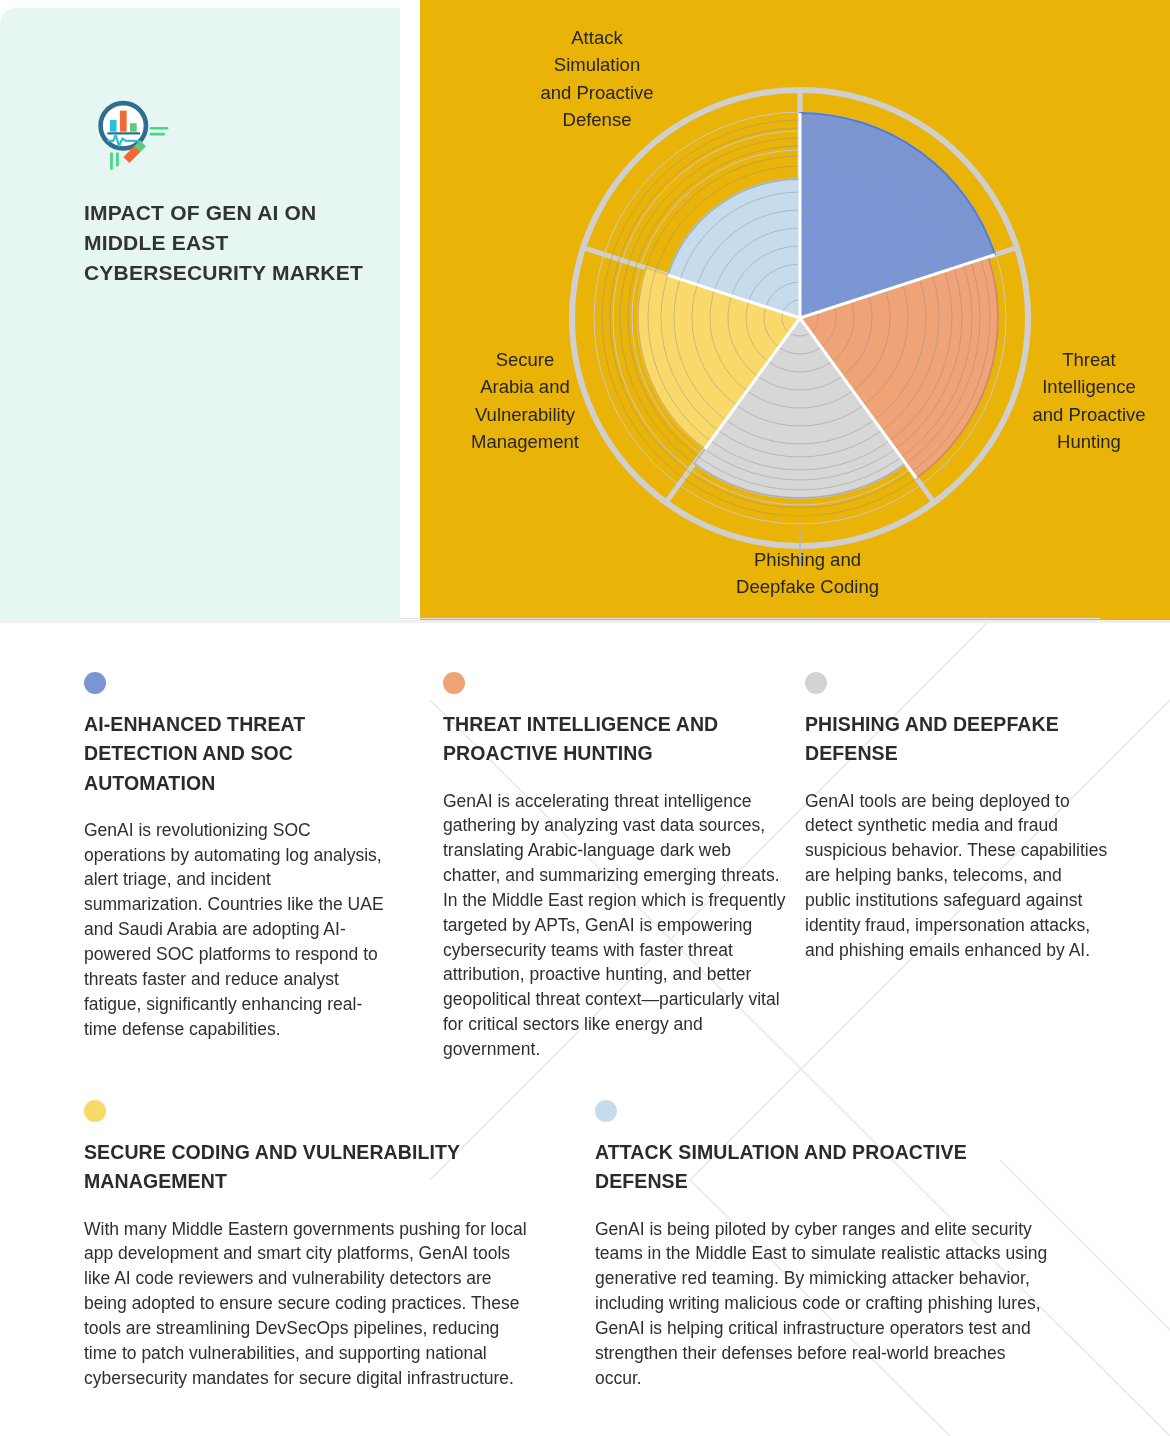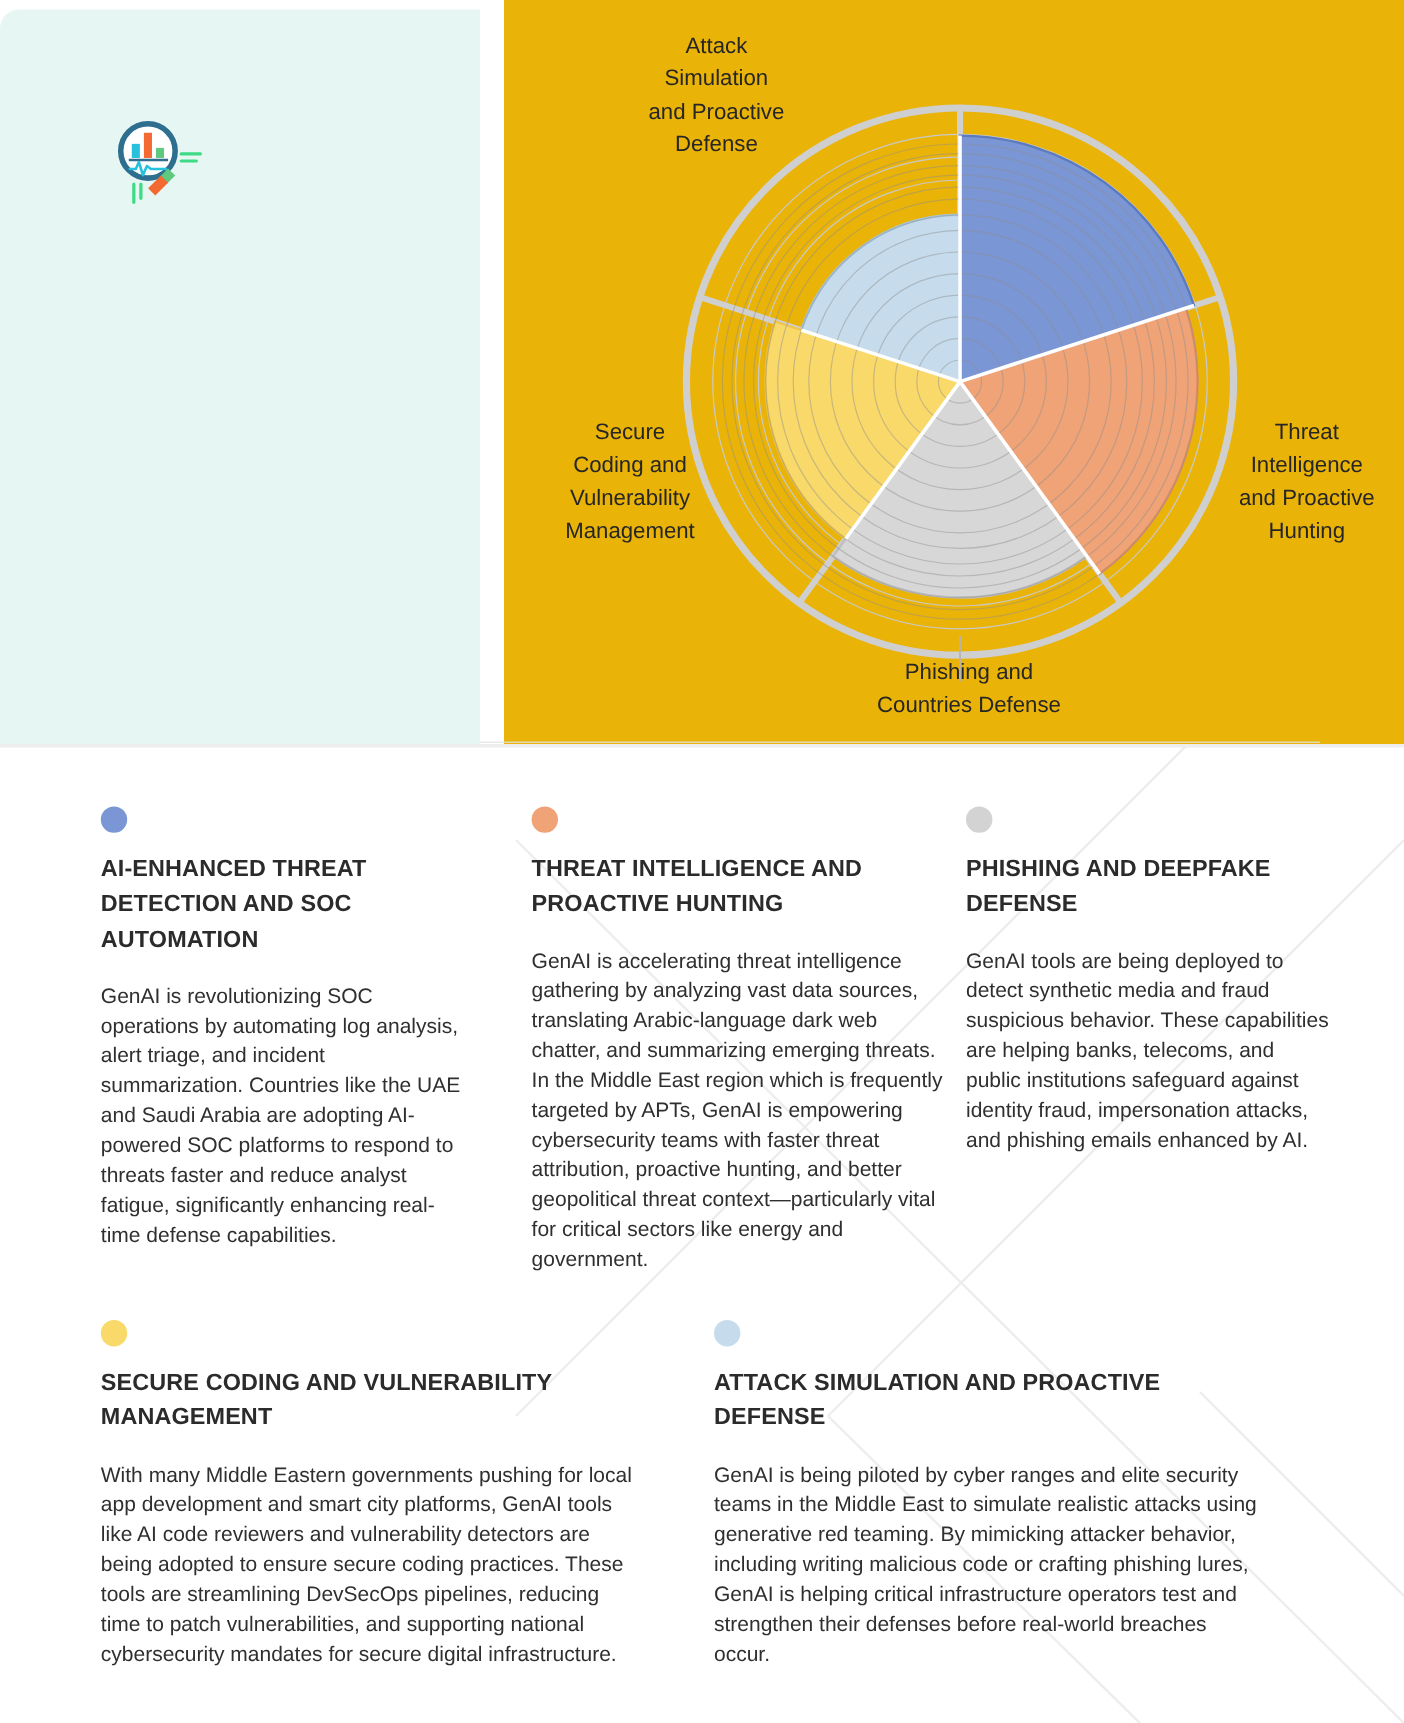--- a/index.html
+++ b/index.html
@@ -123,20 +123,21 @@
         <rect x="38" y="21" width="8" height="25" fill="#f26a32"></rect>
         <rect x="50" y="36" width="8" height="10" fill="#5fc97f"></rect>
         <line x1="23" y1="48" x2="62" y2="48" stroke="#2e6e8e" stroke-width="2.6"></line>
         <polyline points="24,57 30,57 33,50 37,63 41,54 45,57 60,57" fill="none" stroke="#27c0dd" stroke-width="2.6" stroke-linejoin="round" stroke-linecap="round"></polyline>
         <g transform="rotate(45 62 62)">
           <rect x="58" y="58" width="10" height="12" fill="#5fc97f"></rect>
           <rect x="58" y="68" width="10" height="18" fill="#f26a32"></rect>
         </g>
       </svg>
 
+      <div class="headline">IMPACT OF GEN AI ON MIDDLE EAST CYBERSECURITY MARKET</div>
     </div>
 
     <div class="chart-wrap">
       <svg class="chart-svg" width="770" height="622" viewBox="0 0 770 622">
         <g transform="translate(380,318)">
 
           <circle r="228" fill="none" stroke="#cfcfcf" stroke-width="6"></circle>
 
           <g fill="none" stroke="#c9c9c9" stroke-width="1">
             <circle r="206"></circle>
@@ -205,25 +206,25 @@
 
       <div class="chart-label lab-top">Attack
 Simulation
 and Proactive
 Defense</div>
       <div class="chart-label lab-right">Threat
 Intelligence
 and Proactive
 Hunting</div>
       <div class="chart-label lab-left">Secure
-Coding and
+Arabia and
 Vulnerability
 Management</div>
       <div class="chart-label lab-bottom">Phishing and
-Countries Defense</div>
+Deepfake Coding</div>
     </div>
   </div>
 
   <div class="divider-top-right"></div>
   <div class="divider"></div>
 
   <div class="cards">
     <div class="row">
 
       <div class="card c1">

